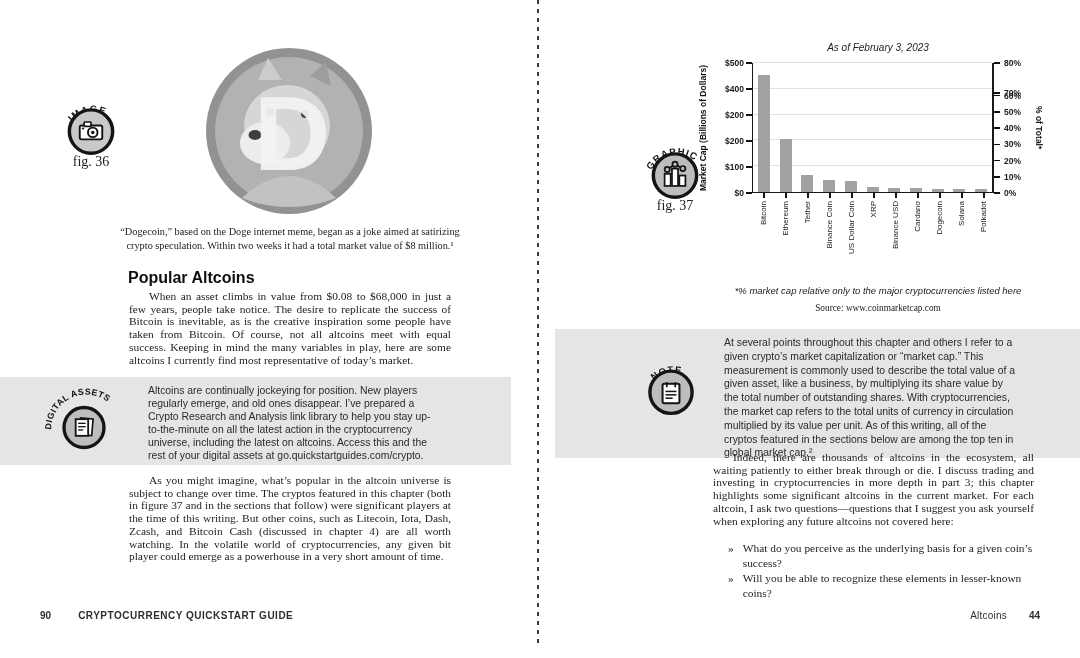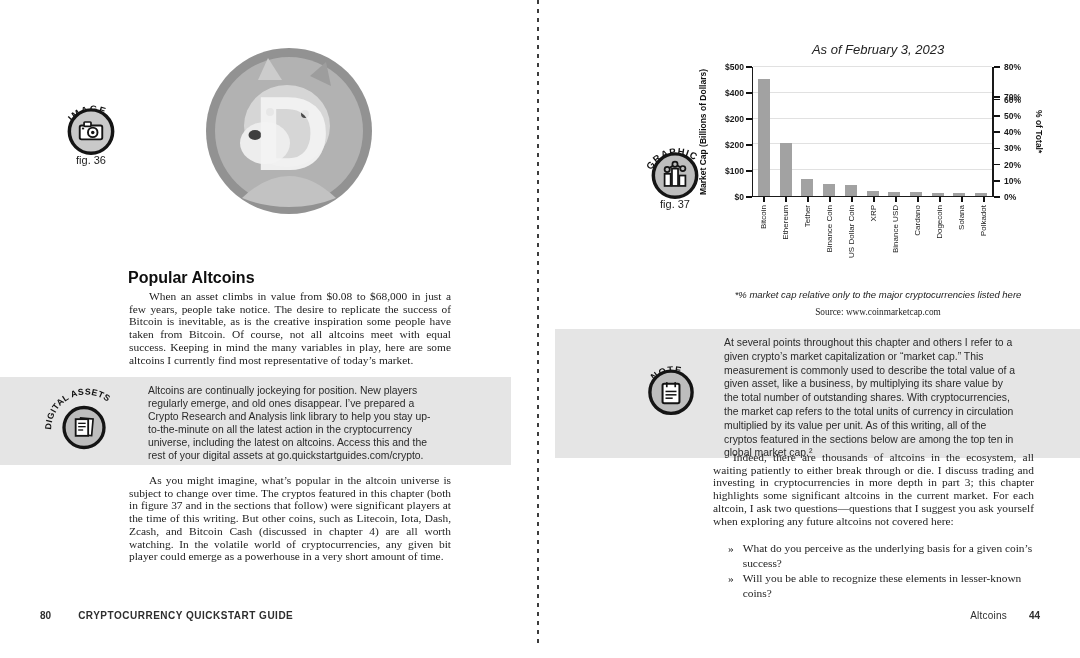--- a/index.html
+++ b/index.html
@@ -12,21 +12,21 @@
   .divider {
     position:absolute; left:537px; top:0; width:2px; height:645px;
     background:repeating-linear-gradient(to bottom, #3c3c3c 0 4px, transparent 4px 9px);
   }
 
   
   .badge { position:absolute; text-align:center; }
   .badge svg { display:block; }
   .arc-text { font-family:"Liberation Sans", sans-serif; font-weight:bold; font-size:11px; letter-spacing:1.2px; fill:#111; }
   .arc-text-sm { font-family:"Liberation Sans", sans-serif; font-weight:bold; font-size:10.5px; letter-spacing:0.6px; fill:#111; }
-  .fig-label { font-family:Liberation Sans, sans-serif; font-size:11px; color:#222; margin-top:-4px; }
+  .fig-label { font-family:Liberation Serif, serif; font-size:14px; color:#222; margin-top:-4px; }
 
   
   .doge { position:absolute; left:204px; top:46px; }
   .caption {
     position:absolute; left:118px; top:225px; width:344px; text-align:center;
     font-size:10.3px; line-height:1.32; color:#222;
   }
   .heading {
     position:absolute; left:128px; top:269px;
     font-family:"Liberation Sans", sans-serif; font-weight:bold; font-size:16px; color:#0e0e0e;
@@ -54,21 +54,21 @@
   }
   .footer-left { left:40px; gap:27px; }
   .footer-right { left:860px; width:180px; justify-content:flex-end; gap:22px; }
   .footer .pagenum { font-weight:bold; letter-spacing:0; }
   .footer .booktitle { font-weight:bold; }
   .footer .sectname { letter-spacing:0.2px; }
 
   
   .chart { position:absolute; left:698px; top:40px; width:360px; font-family:"Liberation Sans", sans-serif; color:#1a1a1a; }
   .chart-title { text-align:center; font-size:17px; font-weight:bold; letter-spacing:0.4px; color:#111; }
-  .chart-subtitle { text-align:center; font-size:13px; font-style:italic; margin-top:2px; color:#222; }
+  .chart-subtitle { text-align:center; font-size:10px; font-style:italic; margin-top:2px; color:#222; }
   .chart-body { position:relative; height:130px; margin-top:10px; }
   .ylabel-left, .ylabel-right {
     position:absolute; top:0; height:130px; display:flex; align-items:center; justify-content:center;
     font-size:8.5px; font-weight:bold; color:#111;
   }
   .ylabel-left { left:-2px; width:14px; }
   .ylabel-right { left:334px; width:14px; }
   .ylabel-left span  { writing-mode:vertical-rl; transform:rotate(180deg); white-space:nowrap; }
   .ylabel-right span { writing-mode:vertical-rl; white-space:nowrap; }
   .ygutter-left  { position:absolute; left:14px;  width:40px; height:130px; }
@@ -129,20 +129,21 @@
       <ellipse cx="83" cy="80" rx="43" ry="41" fill="#d6d6d6"></ellipse>
       <path d="M38,152 Q85,108 132,152 Q110,161 85,161 Q60,161 38,152" fill="#c2c2c2"></path>
       <ellipse cx="61" cy="97" rx="25" ry="21" fill="#ededed"></ellipse>
       <circle cx="66" cy="66" r="4" fill="#4a4a4a"></circle>
       <circle cx="101" cy="68" r="4" fill="#4a4a4a"></circle>
       <ellipse cx="51" cy="89" rx="6.5" ry="5" fill="#3f3f3f"></ellipse>
       <text x="88" y="124" text-anchor="middle" font-family="Liberation Sans, sans-serif" font-weight="bold" font-size="106" fill="#f3f3f3" fill-opacity="0.93">D</text>
     </svg>
   </div>
 
+  <div class="caption">“Dogecoin,” based on the Doge internet meme, began as a joke aimed at satirizing crypto speculation. Within two weeks it had a total market value of $8 million.¹</div>
 
   <div class="heading">Popular Altcoins</div>
 
   <div class="body-par par1">When an asset climbs in value from $0.08 to $68,000 in just a few years, people take notice. The desire to replicate the success of Bitcoin is inevitable, as is the creative inspiration some people have taken from Bitcoin. Of course, not all altcoins meet with equal success. Keeping in mind the many variables in play, here are some altcoins I currently find most representative of today’s market.</div>
 
   <div class="gray-box da-box" style="background: rgb(229, 229, 229);">
     <div class="badge" style="left:44px; top:3px; width:80px;">
       <svg width="80" height="80" viewBox="0 0 96 96">
         <defs>
             <path id="arc2" d="M 6,60 A 42,42 0 0 1 90,60"></path>
@@ -159,21 +160,21 @@
         <line x1="41" y1="56" x2="50" y2="56" stroke="#141414" stroke-width="1.6"></line>
         <line x1="41" y1="60" x2="47" y2="60" stroke="#141414" stroke-width="1.6"></line>
       </svg>
     </div>
     <div class="box-text da-text">Altcoins are continually jockeying for position. New players regularly emerge, and old ones disappear. I’ve prepared a Crypto Research and Analysis link library to help you stay up-to-the-minute on all the latest action in the cryptocurrency universe, including the latest on altcoins. Access this and the rest of your digital assets at go.quickstartguides.com/crypto.</div>
   </div>
 
   <div class="body-par par2">As you might imagine, what’s popular in the altcoin universe is subject to change over time. The cryptos featured in this chapter (both in figure 37 and in the sections that follow) were significant players at the time of this writing. But other coins, such as Litecoin, Iota, Dash, Zcash, and Bitcoin Cash (discussed in chapter 4) are all worth watching. In the volatile world of cryptocurrencies, any given bit player could emerge as a powerhouse in a very short amount of time.</div>
 
   <div class="footer footer-left">
-    <span class="pagenum">80</span>
+    <span class="pagenum">90</span>
     <span class="booktitle">CRYPTOCURRENCY QUICKSTART GUIDE</span>
   </div>
 
   <div class="divider"></div>
 
   <div class="badge" style="left:636px; top:130px; width:78px; z-index:2;">
     <svg width="78" height="72" viewBox="0 0 90 82">
       <defs>
           <path id="arc3" d="M 12,54 A 34,34 0 0 1 78,54"></path>
         </defs>

